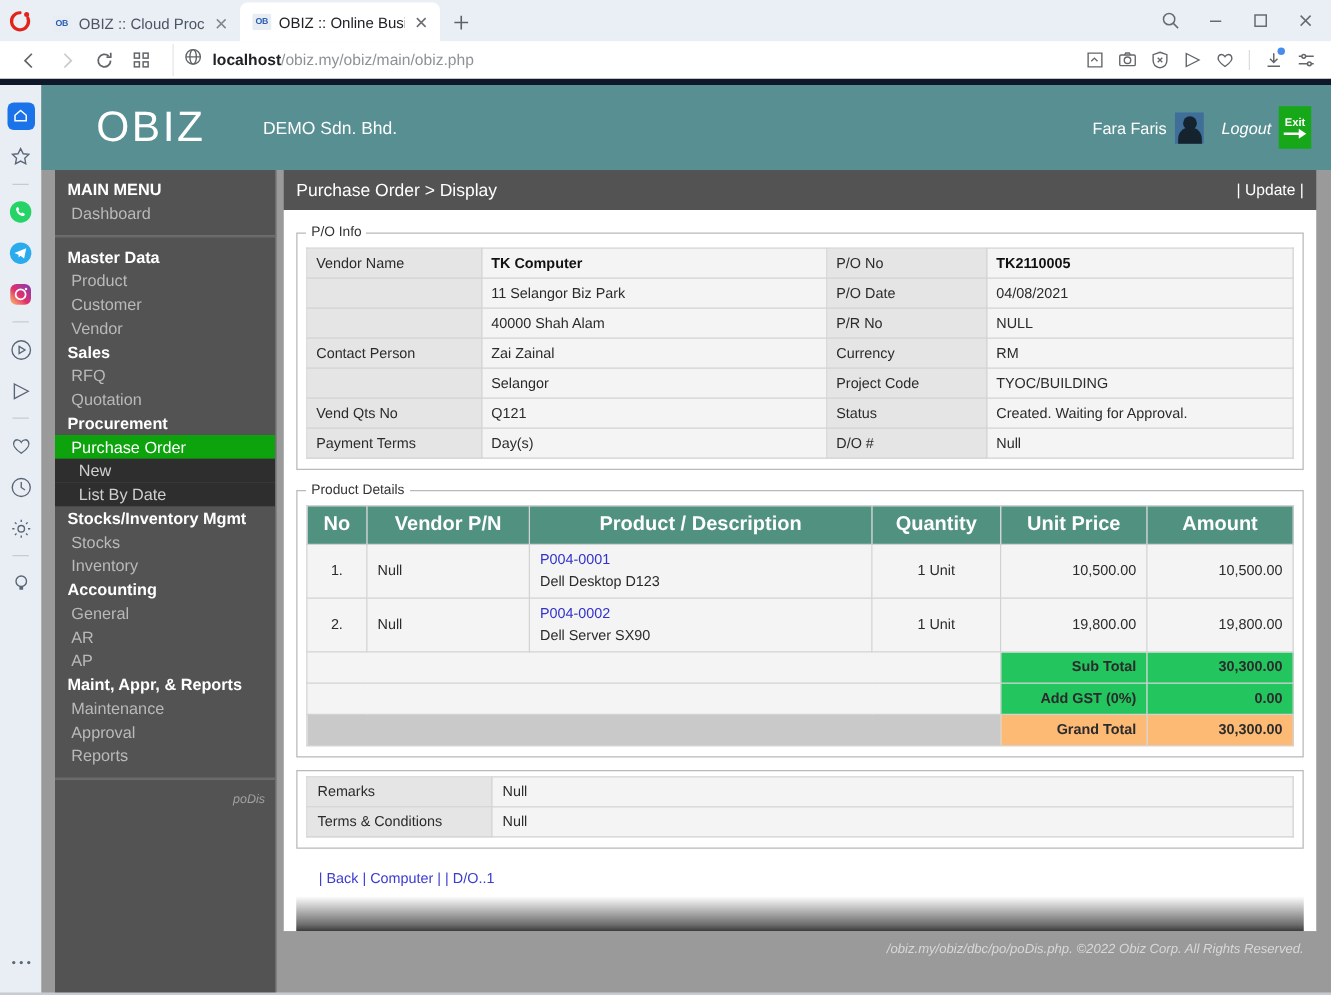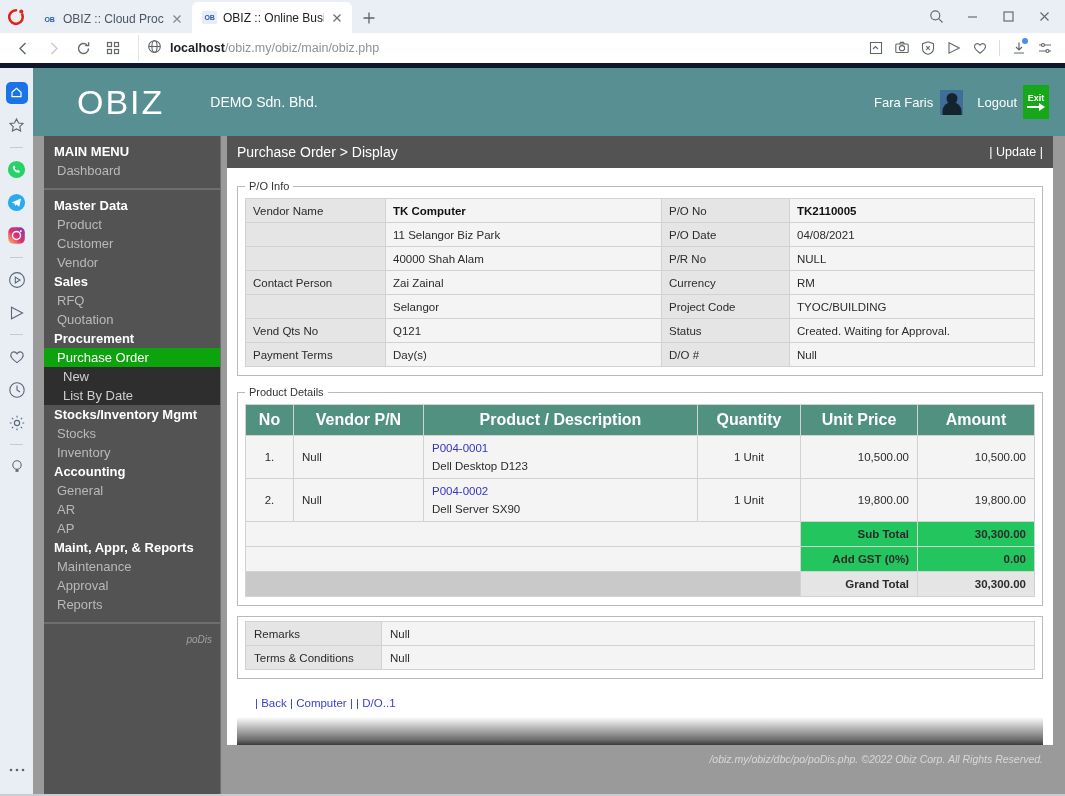--- a/index.html
+++ b/index.html
@@ -84,21 +84,21 @@
   }
   .logo { font-size:34px; color:#ffffff; letter-spacing:2px; font-weight:400; }
   .company { font-size:14px; color:#ffffff; margin-left:46px; }
   .hdr-spacer { flex:1; }
   .user-name { font-size:13px; color:#ffffff; margin-right:7px; }
   .avatar {
     width:23px; height:25px; background:#3f6f99; position:relative; overflow:hidden; display:inline-block;
   }
   .avatar .head { position:absolute; left:50%; top:3px; transform:translateX(-50%); width:11px; height:11px; border-radius:50%; background:#15232e; }
   .avatar .body { position:absolute; left:50%; top:12px; transform:translateX(-50%); width:19px; height:15px; border-radius:9px 9px 0 0; background:#15232e; }
-  .logout-label { font-size:13px; color:#ffffff; margin:0 6px 0 14px; }
+  .logout-label { font-size:13px; color:#ffffff; margin:0 6px 0 14px;font-style:italic; }
   .exit-icon {
     width:26px; height:34px; background:#17a81a; position:relative;
     display:flex; flex-direction:column; align-items:center; justify-content:center;
   }
   .exit-icon .exit-txt { font-size:9px; color:#ffffff; font-weight:bold; line-height:9px; }
   .exit-icon .exit-arrow { width:18px; height:7px; position:relative; }
   .exit-icon .exit-arrow:before { content:""; position:absolute; left:0; top:3px; width:13px; height:2px; background:#fff; }
   .exit-icon .exit-arrow:after { content:""; position:absolute; right:0; top:0; border-top:4px solid transparent; border-bottom:4px solid transparent; border-left:6px solid #fff; }
 
   .body-row { display:flex; height:728px; }
@@ -151,27 +151,27 @@
     border:1px solid #d2d2d2; padding:6px 4px; height:28px;
   }
   table.pd td { border:1px solid #d2d2d2; padding:6px 8px; background:#f4f4f4; color:#2b2b2b; }
   table.pd td.c { text-align:center; }
   table.pd td.r { text-align:right; }
   table.pd td.no { text-align:center; width:48px; }
   .pcode { color:#3333cc; display:block; margin-bottom:6px; }
   .pdesc { color:#2b2b2b; display:block; }
   table.pd tr.sum td { background:#22c55e; font-weight:bold; text-align:right; }
   table.pd tr.sum td.blank { background:#f4f4f4; }
-  table.pd tr.grand td { background:#e5e5e5; font-weight:bold; text-align:right; }
+  table.pd tr.grand td { background:#fdba74; font-weight:bold; text-align:right; }
   table.pd tr.grand td.blank { background:#c9c9c9; }
 
   
   table.rm { width:100%; border-collapse:collapse; font-size:11.5px; table-layout:fixed; }
   table.rm td { border:1px solid #d2d2d2; padding:5px 8px; height:24px; }
-  table.rm td.lbl { background:#e5e5e5; width:136px; color:#2b2b2b; }
+  table.rm td.lbl { background:#e5e5e5; width:148px; color:#2b2b2b; }
   table.rm td.val { background:#f4f4f4; color:#2b2b2b; }
 
   .linkrow { padding:8px 0 0 18px; font-size:11.5px; color:#3b3bd0; }
   .linkrow a { color:#3b3bd0; text-decoration:none; }
   .linkrow .sep { color:#3b3bd0; }
 
   .fade { height:36px; background:linear-gradient(to bottom,#ffffff 0%, #ffffff 22%, #6e6e6e 85%, #3a3a3a 100%); }
   .site-footer { background:#9a9a9a; padding:4px 10px 0 0; text-align:right; }
   .site-footer span { font-size:10.5px; color:#d8d8d8; font-style:italic; }
 

